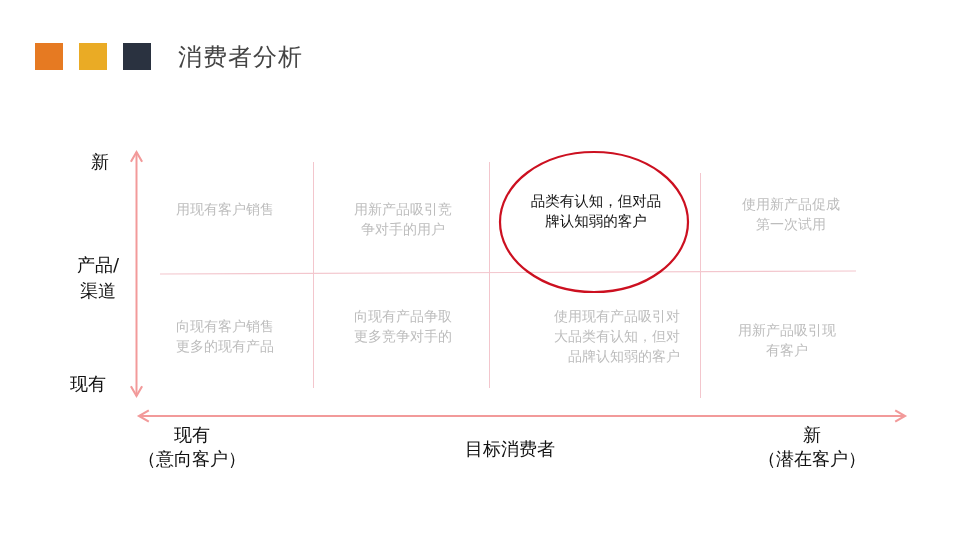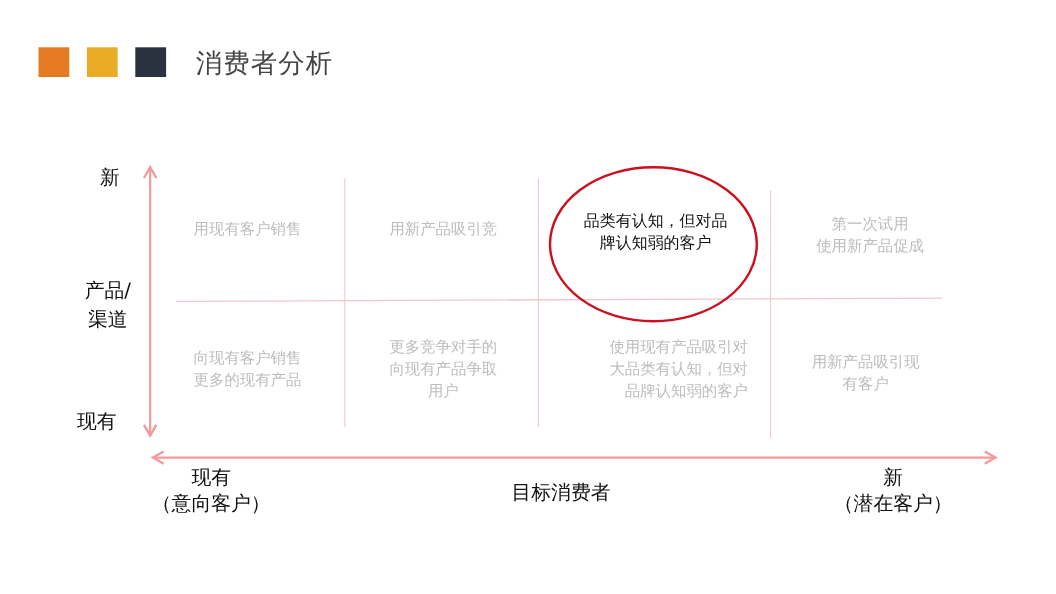--- a/index.html
+++ b/index.html
@@ -53,38 +53,38 @@
 <div class="axis-label" style="left:750px; top:423px; width:124px;">
   <div>新</div>
   <div>（潜在客户）</div>
 </div>
 
 <div class="cell" style="left:150px; top:199px; width:150px;">
   <div>用现有客户销售</div>
 </div>
 <div class="cell" style="left:328px; top:199px; width:150px;">
   <div>用新产品吸引竞</div>
+  <div>争对手的用户</div>
 </div>
 <div class="cell hl" style="left:512px; top:191px; width:168px;">
   <div>品类有认知，但对品</div>
   <div>牌认知弱的客户</div>
 </div>
 <div class="cell" style="left:716px; top:194px; width:150px;">
+  <div>使用新产品促成</div>
   <div>第一次试用</div>
-  <div>使用新产品促成</div>
 </div>
 
 <div class="cell" style="left:150px; top:316px; width:150px;">
   <div>向现有客户销售</div>
   <div>更多的现有产品</div>
 </div>
 <div class="cell" style="left:328px; top:306px; width:150px;">
+  <div>向现有产品争取</div>
   <div>更多竞争对手的</div>
-  <div>向现有产品争取</div>
-  <div>用户</div>
 </div>
 <div class="cell" style="left:510px; top:306px; width:170px;text-align:right;">
   <div>使用现有产品吸引对</div>
   <div>大品类有认知，但对</div>
   <div>品牌认知弱的客户</div>
 </div>
 <div class="cell" style="left:712px; top:320px; width:150px;">
   <div>用新产品吸引现</div>
   <div>有客户</div>
 </div>

